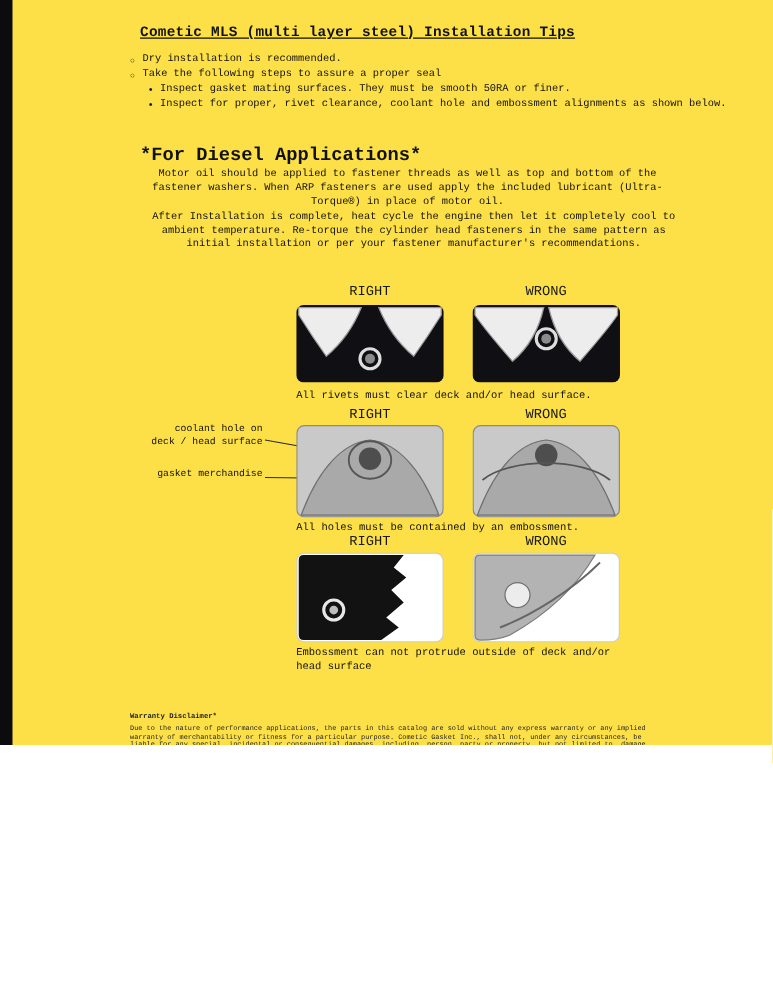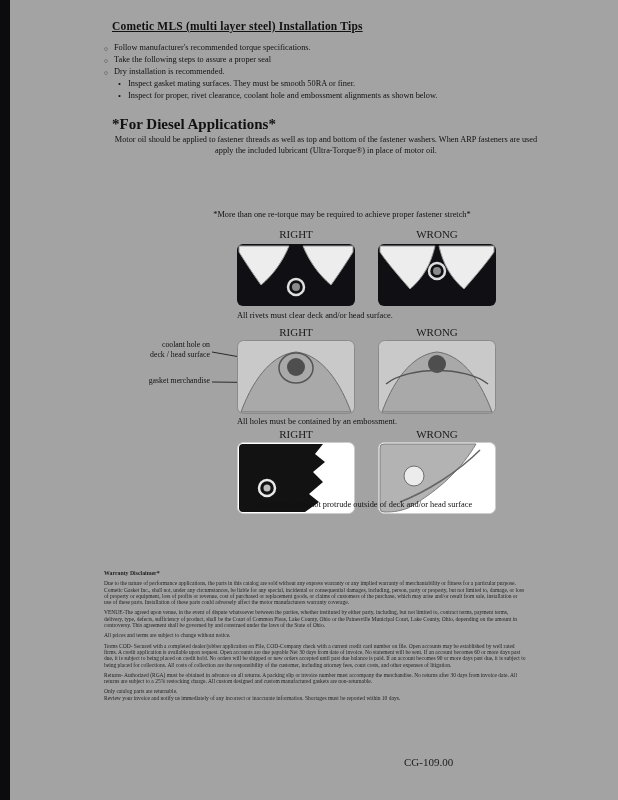--- a/index.html
+++ b/index.html
@@ -1,20 +1,20 @@
 <!DOCTYPE html>
 <html><head>
 <meta charset="utf-8">
 <style>
   html,body{margin:0;padding:0;background:#ffffff;}
   .page{
     position:relative;
-    width:618px;height:800px;
-    background:#a3a3a3;
-    font-family:Liberation Serif, serif;
+    width:618px;height:596px;
+    background:#fde047;
+    font-family:Liberation Mono, monospace;
     color:#111;
     overflow:hidden;
   }
   .left-bar{position:absolute;left:0;top:0;width:10px;height:800px;background:#0c0c0e;}
   .doc-title{
     position:absolute;left:112px;top:20px;
     font-size:11.5px;font-weight:bold;
     text-decoration:underline;letter-spacing:.2px;
   }
   .tips{position:absolute;left:104px;top:42px;width:480px;font-size:8.3px;line-height:12px;}
@@ -41,30 +41,29 @@
 </head>
 <body>
 
 <div class="page">
 
   <div class="left-bar"></div>
 
   <div class="doc-title">Cometic MLS (multi layer steel) Installation Tips</div>
 
   <div class="tips">
-    <div class="tip-item">Follow manufacturer's recommended torque specifications.</div>
+    <div class="tip-item">Dry installation is recommended.</div>
     <div class="tip-item">Take the following steps to assure a proper seal</div>
-    <div class="tip-item">Dry installation is recommended.</div>
     <div class="tip-subitem">Inspect gasket mating surfaces.  They must be smooth 50RA or finer.</div>
     <div class="tip-subitem">Inspect for proper, rivet clearance, coolant hole and embossment alignments as shown below.</div>
   </div>
 
   <div class="diesel-heading">*For Diesel Applications*</div>
   <div class="para para1">Motor oil should be applied to fastener threads as well as top and bottom of the fastener washers. When ARP fasteners are used apply the included lubricant (Ultra-Torque®) in place of motor oil.</div>
-  <div class="para note">*More than one re-torque may be required to achieve proper fastener stretch*</div>
+  <div class="para para2">After Installation is complete, heat cycle the engine then let it completely cool to ambient temperature. Re-torque the cylinder head fasteners in the same pattern as initial installation or per your fastener manufacturer's recommendations.</div>
 
   <div class="rw-label" style="left:237px;top:228px;">RIGHT</div>
   <div class="rw-label" style="left:378px;top:228px;">WRONG</div>
 
   <div class="diag" style="left:237px;top:244px;">
     <svg width="118" height="62" viewBox="0 0 118 62">
       <rect x="0" y="0" width="118" height="62" rx="6" fill="#101014"></rect>
       <path d="M2,2 L52,2 C46,17 36,31 24,41 C14,27 7,16 2,8 Z" fill="#ededed" stroke="#9a9a9a" stroke-width="1"></path>
       <path d="M116,2 L66,2 C72,17 82,31 94,41 C104,27 111,16 116,8 Z" fill="#ededed" stroke="#9a9a9a" stroke-width="1"></path>
       <circle cx="59" cy="43" r="8" fill="none" stroke="#dedede" stroke-width="2.5"></circle>
@@ -126,21 +125,21 @@
     </svg>
   </div>
   <div class="diag" style="left:378px;top:442px;">
     <svg width="118" height="72" viewBox="0 0 118 72">
       <rect x="0.5" y="0.5" width="117" height="71" rx="6" fill="#ffffff" stroke="#cccccc"></rect>
       <path d="M6,2 L98,2 C84,26 62,48 30,66 C20,70 12,70 6,70 Q2,70 2,66 L2,6 Q2,2 6,2 Z" fill="#b3b3b3" stroke="#7d7d7d"></path>
       <path d="M22,60 C48,50 80,30 102,8" fill="none" stroke="#666666" stroke-width="1.5"></path>
       <circle cx="36" cy="34" r="10" fill="#ececec" stroke="#6f6f6f"></circle>
     </svg>
   </div>
-  <div class="caption" style="left:237px;top:500px;width:252px;margin-left:14px;">Embossment can not protrude outside of deck and/or head surface</div>
+  <div class="caption" style="left:237px;top:517px;width:252px;">Embossment can not protrude outside of deck and/or head surface</div>
 
   <div class="disclaimer">
     <h4>Warranty Disclaimer*</h4>
     <p>Due to the nature of performance applications, the parts in this catalog are sold without any express warranty or any implied warranty of merchantability or fitness for a particular purpose.  Cometic Gasket Inc., shall not, under any circumstances, be liable for any special, incidental or consequential damages, including, person, party or property, but not limited to, damage, or loss of property or equipment, loss of profits or revenue, cost of purchased or replacement goods, or claims of customers of the purchase, which may arise and/or result from sale, installation or use of these parts.  Installation of these parts could adversely affect the motor manufacturers warranty coverage.</p>
     <p>VENUE-The agreed upon venue, in the event of dispute whatsoever between the parties, whether instituted by either party, including, but not limited to, contract terms, payment terms, delivery, type, defects, sufficiency of product, shall be the Court of Common Pleas, Lake County, Ohio or the Painesville Municipal Court, Lake County, Ohio, depending on the amount in controversy. This agreement shall be governed by and construed under the laws of the State of Ohio.</p>
     <p>All prices and terms are subject to change without notice.</p>
     <p>Terms COD- Secured with a completed dealer/jobber application on File, COD-Company check with a current credit card number on file.  Open accounts may be established by well rated firms.  A credit application is available upon request.  Open accounts are due payable Net 30 days from date of invoice.  No statement will be sent.  If an account becomes 60 or more days past due, it is subject to being placed on credit hold.  No orders will be shipped or new orders accepted until past due balance is paid.  If an account becomes 90 or more days past due, it is subject to being placed for collections.  All costs of collection are the responsibility of the customer, including attorney fees, court costs, and other expenses of litigation.</p>
     <p>Returns- Authorized (RGA) must be obtained in advance on all returns.  A packing slip or invoice number must accompany the merchandise.  No returns after 30 days from invoice date.  All returns are subject to a 25% restocking charge.  All custom designed and custom manufactured gaskets are non-returnable.</p>
     <p style="margin-bottom:0;">Only catalog parts are returnable.</p>
     <p>Review your invoice and notify us immediately of any incorrect or inaccurate information.  Shortages must be reported within 10 days.</p>

